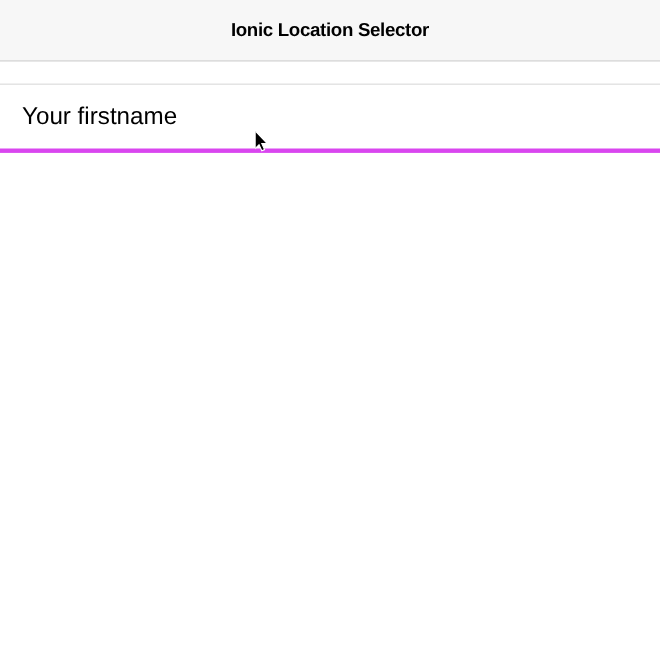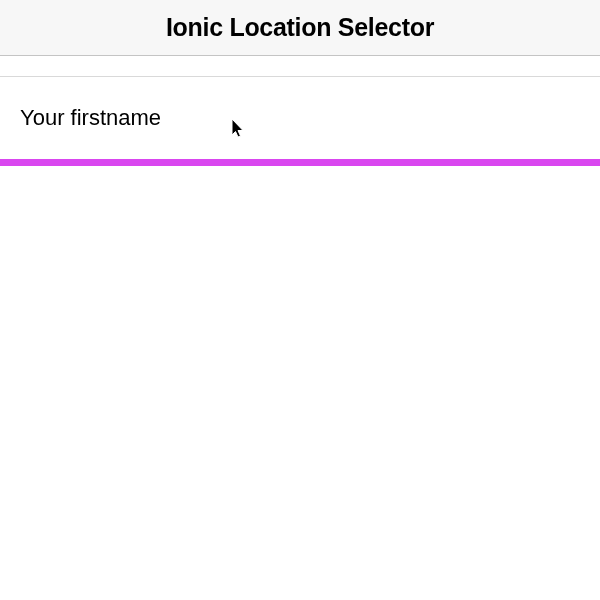--- a/index.html
+++ b/index.html
@@ -16,37 +16,37 @@
     }
     .header {
       height: 56px;
       background: #f7f7f7;
       border-bottom: 1px solid #c4c4c4;
       display: flex;
       align-items: center;
       justify-content: center;
     }
     .header-title {
-      font-size: 25px;
+      font-size: 17px;
       font-weight: 700;
       color: #000;
       letter-spacing: -0.3px;
     }
     .content {
       background: #fff;
       height: calc(100% - 56px);
     }
     .list {
       padding-top: 20px;
     }
     .item {
       border-top: 1px solid #d9d9d9;
-      border-bottom: 7px solid #d946ef;
+      border-bottom: 4px solid #d946ef;
       margin-top: -1px;
-      padding: 12px 20px;
+      padding: 0 20px;
     }
     .item:first-child {
       margin-top: 0;
     }
     .item-input {
       width: 100%;
       height: 58px;
       border: none;
       outline: none;
       font-size: 22px;

